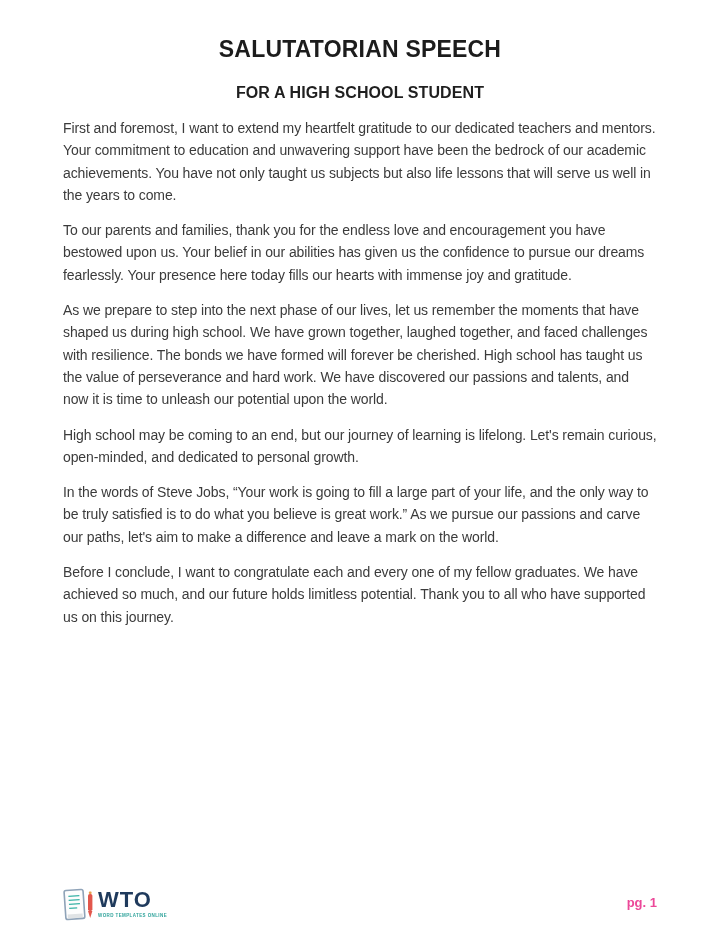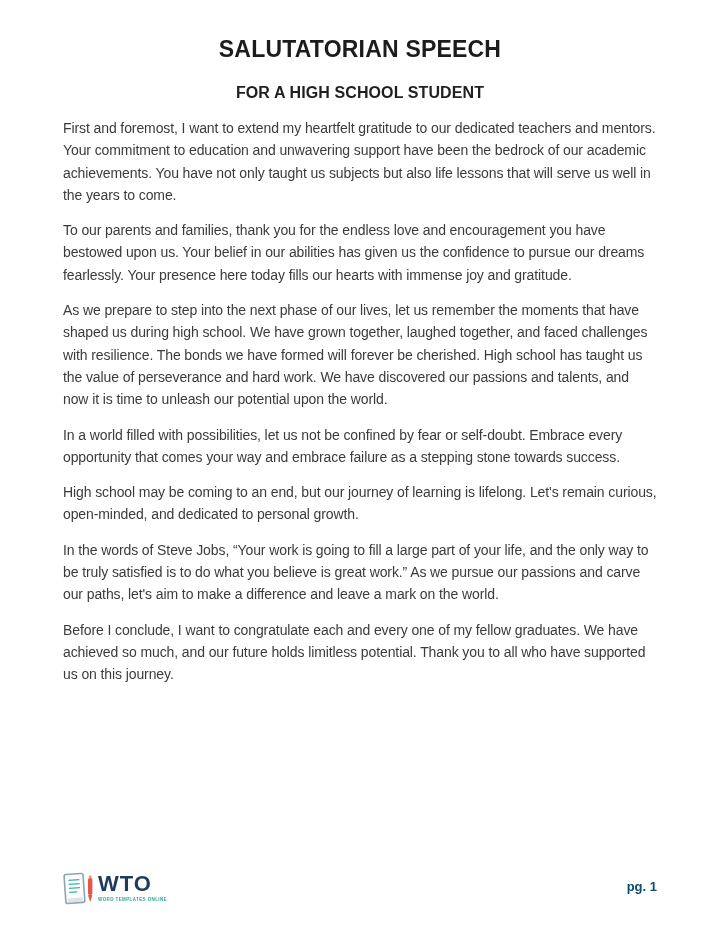--- a/index.html
+++ b/index.html
@@ -43,21 +43,21 @@
     font-size: 14px;
     line-height: 22.3px;
     color: #3b3b3b;
     letter-spacing: -0.1px;
     text-align: left;
   }
   .footer {
     position: absolute;
     left: 63px;
     right: 63px;
-    bottom: 20px;
+    bottom: 4px;
     display: flex;
     align-items: flex-start;
     justify-content: space-between;
   }
   .logo {
     display: flex;
     align-items: flex-start;
     gap: 3px;
   }
   .logo-icon svg {
@@ -79,37 +79,36 @@
     font-size: 4.5px;
     font-weight: 700;
     color: #2fa39b;
     letter-spacing: 0.4px;
     margin-top: 2px;
     white-space: nowrap;
   }
   .page-number {
     font-size: 13px;
     font-weight: 700;
-    color: #0c4a6e;
+    color: #ec4899;
     margin-top: 8px;
   }
 </style>
 </head>
 <body>
 
 <div class="page">
 
   <h1 class="doc-title">SALUTATORIAN SPEECH</h1>
   <h2 class="doc-subtitle">FOR A HIGH SCHOOL STUDENT</h2>
 
   <div class="speech-body">
     <p>First and foremost, I want to extend my heartfelt gratitude to our dedicated teachers and mentors. Your commitment to education and unwavering support have been the bedrock of our academic achievements. You have not only taught us subjects but also life lessons that will serve us well in the years to come.</p>
     <p>To our parents and families, thank you for the endless love and encouragement you have bestowed upon us. Your belief in our abilities has given us the confidence to pursue our dreams fearlessly. Your presence here today fills our hearts with immense joy and gratitude.</p>
     <p>As we prepare to step into the next phase of our lives, let us remember the moments that have shaped us during high school. We have grown together, laughed together, and faced challenges with resilience. The bonds we have formed will forever be cherished. High school has taught us the value of perseverance and hard work. We have discovered our passions and talents, and now it is time to unleash our potential upon the world.</p>
-    <p>In a world filled with possibilities, let us not be confined by fear or self-doubt. Embrace every opportunity that comes your way and embrace failure as a stepping stone towards success.</p>
     <p>High school may be coming to an end, but our journey of learning is lifelong. Let's remain curious, open-minded, and dedicated to personal growth.</p>
     <p>In the words of Steve Jobs, “Your work is going to fill a large part of your life, and the only way to be truly satisfied is to do what you believe is great work.” As we pursue our passions and carve our paths, let's aim to make a difference and leave a mark on the world.</p>
     <p>Before I conclude, I want to congratulate each and every one of my fellow graduates. We have achieved so much, and our future holds limitless potential. Thank you to all who have supported us on this journey.</p>
   </div>
 
   <div class="footer">
     <div class="logo">
       <span class="logo-icon">
         <svg width="32" height="40" viewBox="0 0 32 40" xmlns="http://www.w3.org/2000/svg">
           <g transform="rotate(-4 11 18)">

